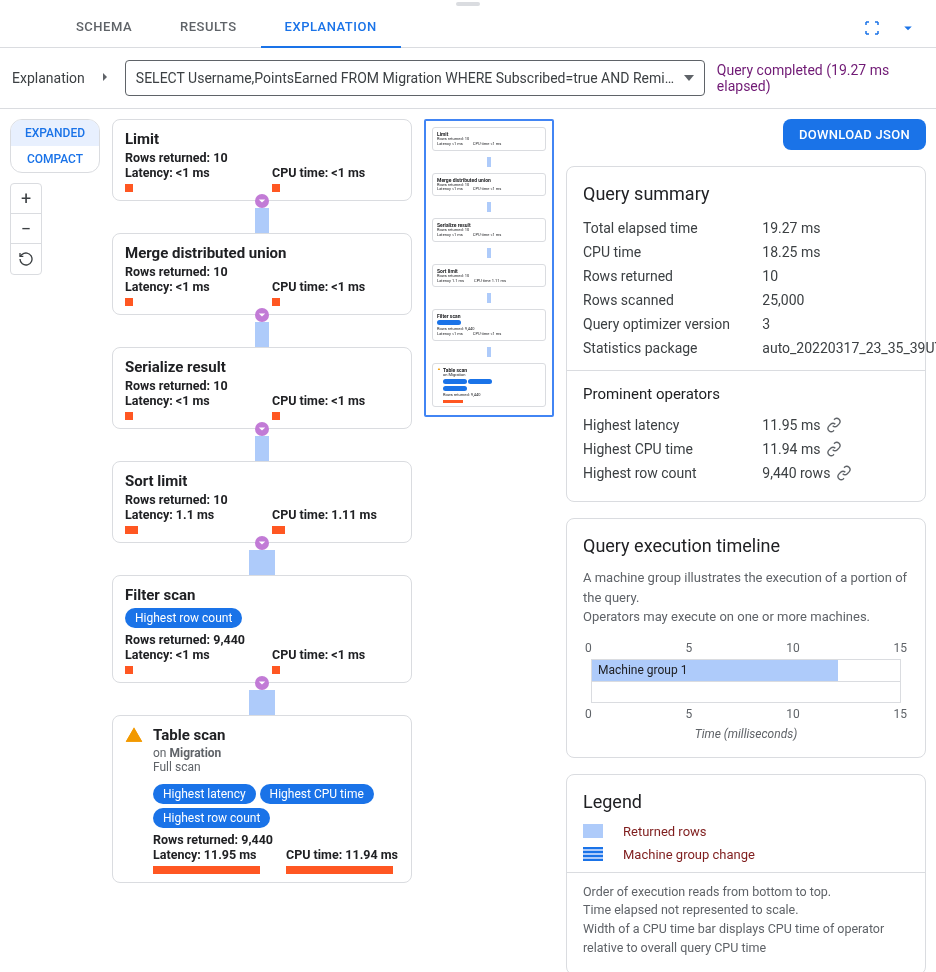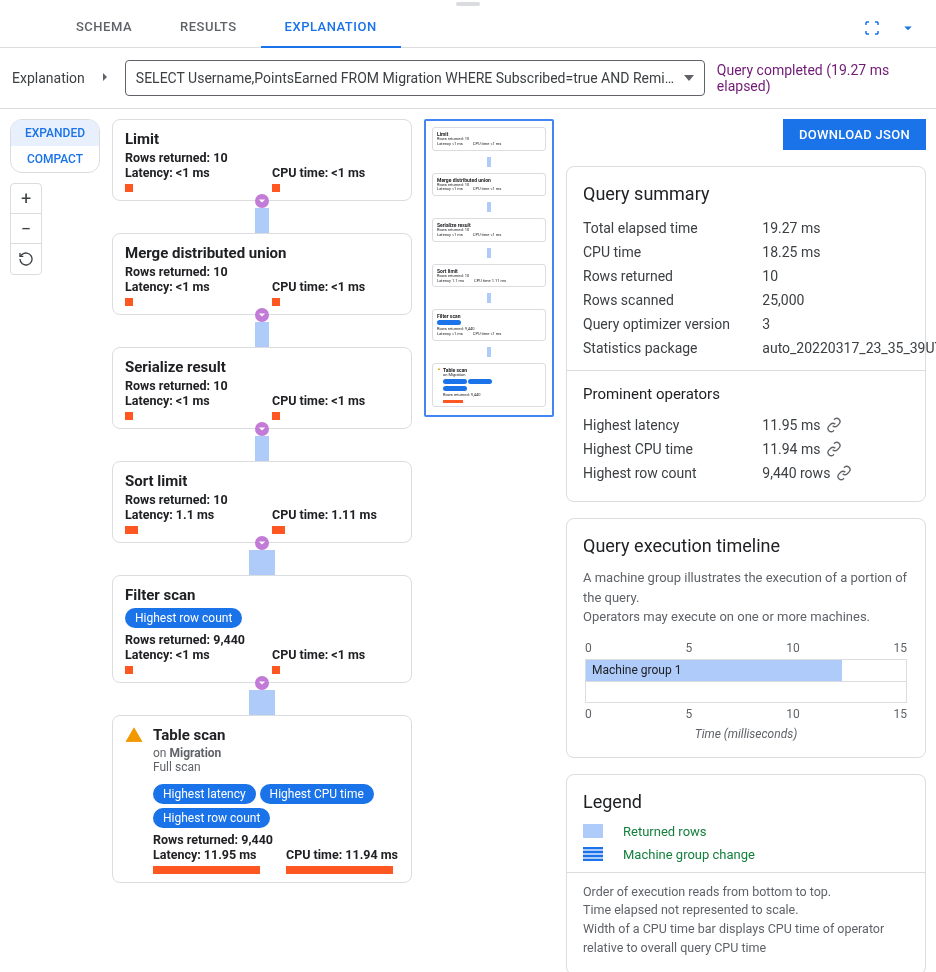--- a/index.html
+++ b/index.html
@@ -49,37 +49,37 @@
 .minimap{width:130px;height:298px;border:2px solid #4285f4;border-radius:2px;background:#fff;padding:6px;display:flex;flex-direction:column;gap:6px}
 .mm-node{border:1px solid #dadce0;border-radius:3px;padding:3px 4px;background:#fff;font-size:4px;line-height:1.2}
 .mm-title{font-weight:700;font-size:5px}
 .mm-conn{height:10px;display:flex;justify-content:center}
 .mm-conn-line{width:4px;background:#aecbfa}
 .mm-badge{display:inline-block;background:#1a73e8;border-radius:4px;height:5px;width:24px;margin:1px 1px 0 0}
 .mm-bar{height:3px;background:#ff5722;margin-top:2px}
 
 .rcol{flex:1;display:flex;flex-direction:column;gap:16px}
 .dl-row{display:flex;justify-content:flex-end}
-.dl-btn{background:#1a73e8;color:#fff;border:none;border-radius:0;padding:8px 16px;font-size:13px;font-weight:500;cursor:pointer;letter-spacing:.3px}
+.dl-btn{background:#1a73e8;color:#fff;border:none;border-radius:8px;padding:8px 16px;font-size:13px;font-weight:500;cursor:pointer;letter-spacing:.3px}
 .card{border:1px solid #dadce0;border-radius:8px;padding:16px}
 .card h3{font-size:18px;font-weight:400;margin-bottom:12px;color:#202124}
 .kv{display:flex;justify-content:space-between;padding:4px 0;font-size:14px;color:#3c4043}
 .kv .k{flex:0 0 55%}
 .kv .v{flex:0 0 45%;display:flex;align-items:center;gap:6px}
 .link-ico{width:16px;height:16px;color:#5f6368}
 .sec-head{font-size:15px;font-weight:400;margin:14px 0 10px 0;color:#202124}
 .divider{border-top:1px solid #dadce0;margin:10px -16px}
 .tl-desc{font-size:13px;color:#5f6368;line-height:1.5;margin-bottom:14px}
 .timeline{position:relative;height:100px}
 .tl-axis{display:flex;justify-content:space-between;font-size:12px;color:#5f6368;padding:0 2px}
-.tl-track{border:1px solid #dadce0;height:44px;margin:4px 2px;position:relative}
+.tl-track{border:1px solid #dadce0;height:44px;margin:4px 8px;position:relative}
 .tl-fill{position:absolute;left:0;top:0;bottom:50%;width:80%;background:#aecbfa;display:flex;align-items:center;padding-left:6px;font-size:12px;color:#202124}
 .tl-mid{position:absolute;left:0;right:0;top:50%;border-top:1px solid #dadce0}
 .tl-label{text-align:center;font-size:12px;font-style:italic;color:#5f6368;margin-top:6px}
-.legend-row{display:flex;align-items:center;gap:20px;margin:8px 0;font-size:13px;color:#15803d}
+.legend-row{display:flex;align-items:center;gap:20px;margin:8px 0;font-size:13px;color:#7f1d1d}
 .leg-sw{width:20px;height:14px}
 .leg-sw.rows{background:#aecbfa}
 .leg-sw.mg{background:repeating-linear-gradient(180deg,#1a73e8 0,#1a73e8 2px,#aecbfa 2px,#aecbfa 4px)}
 .foot{font-size:12.5px;color:#5f6368;line-height:1.5;margin-top:8px}
 </style>
 </head>
 <body>
 
 <div class="handle">
     <div class="handle-bar"></div>

